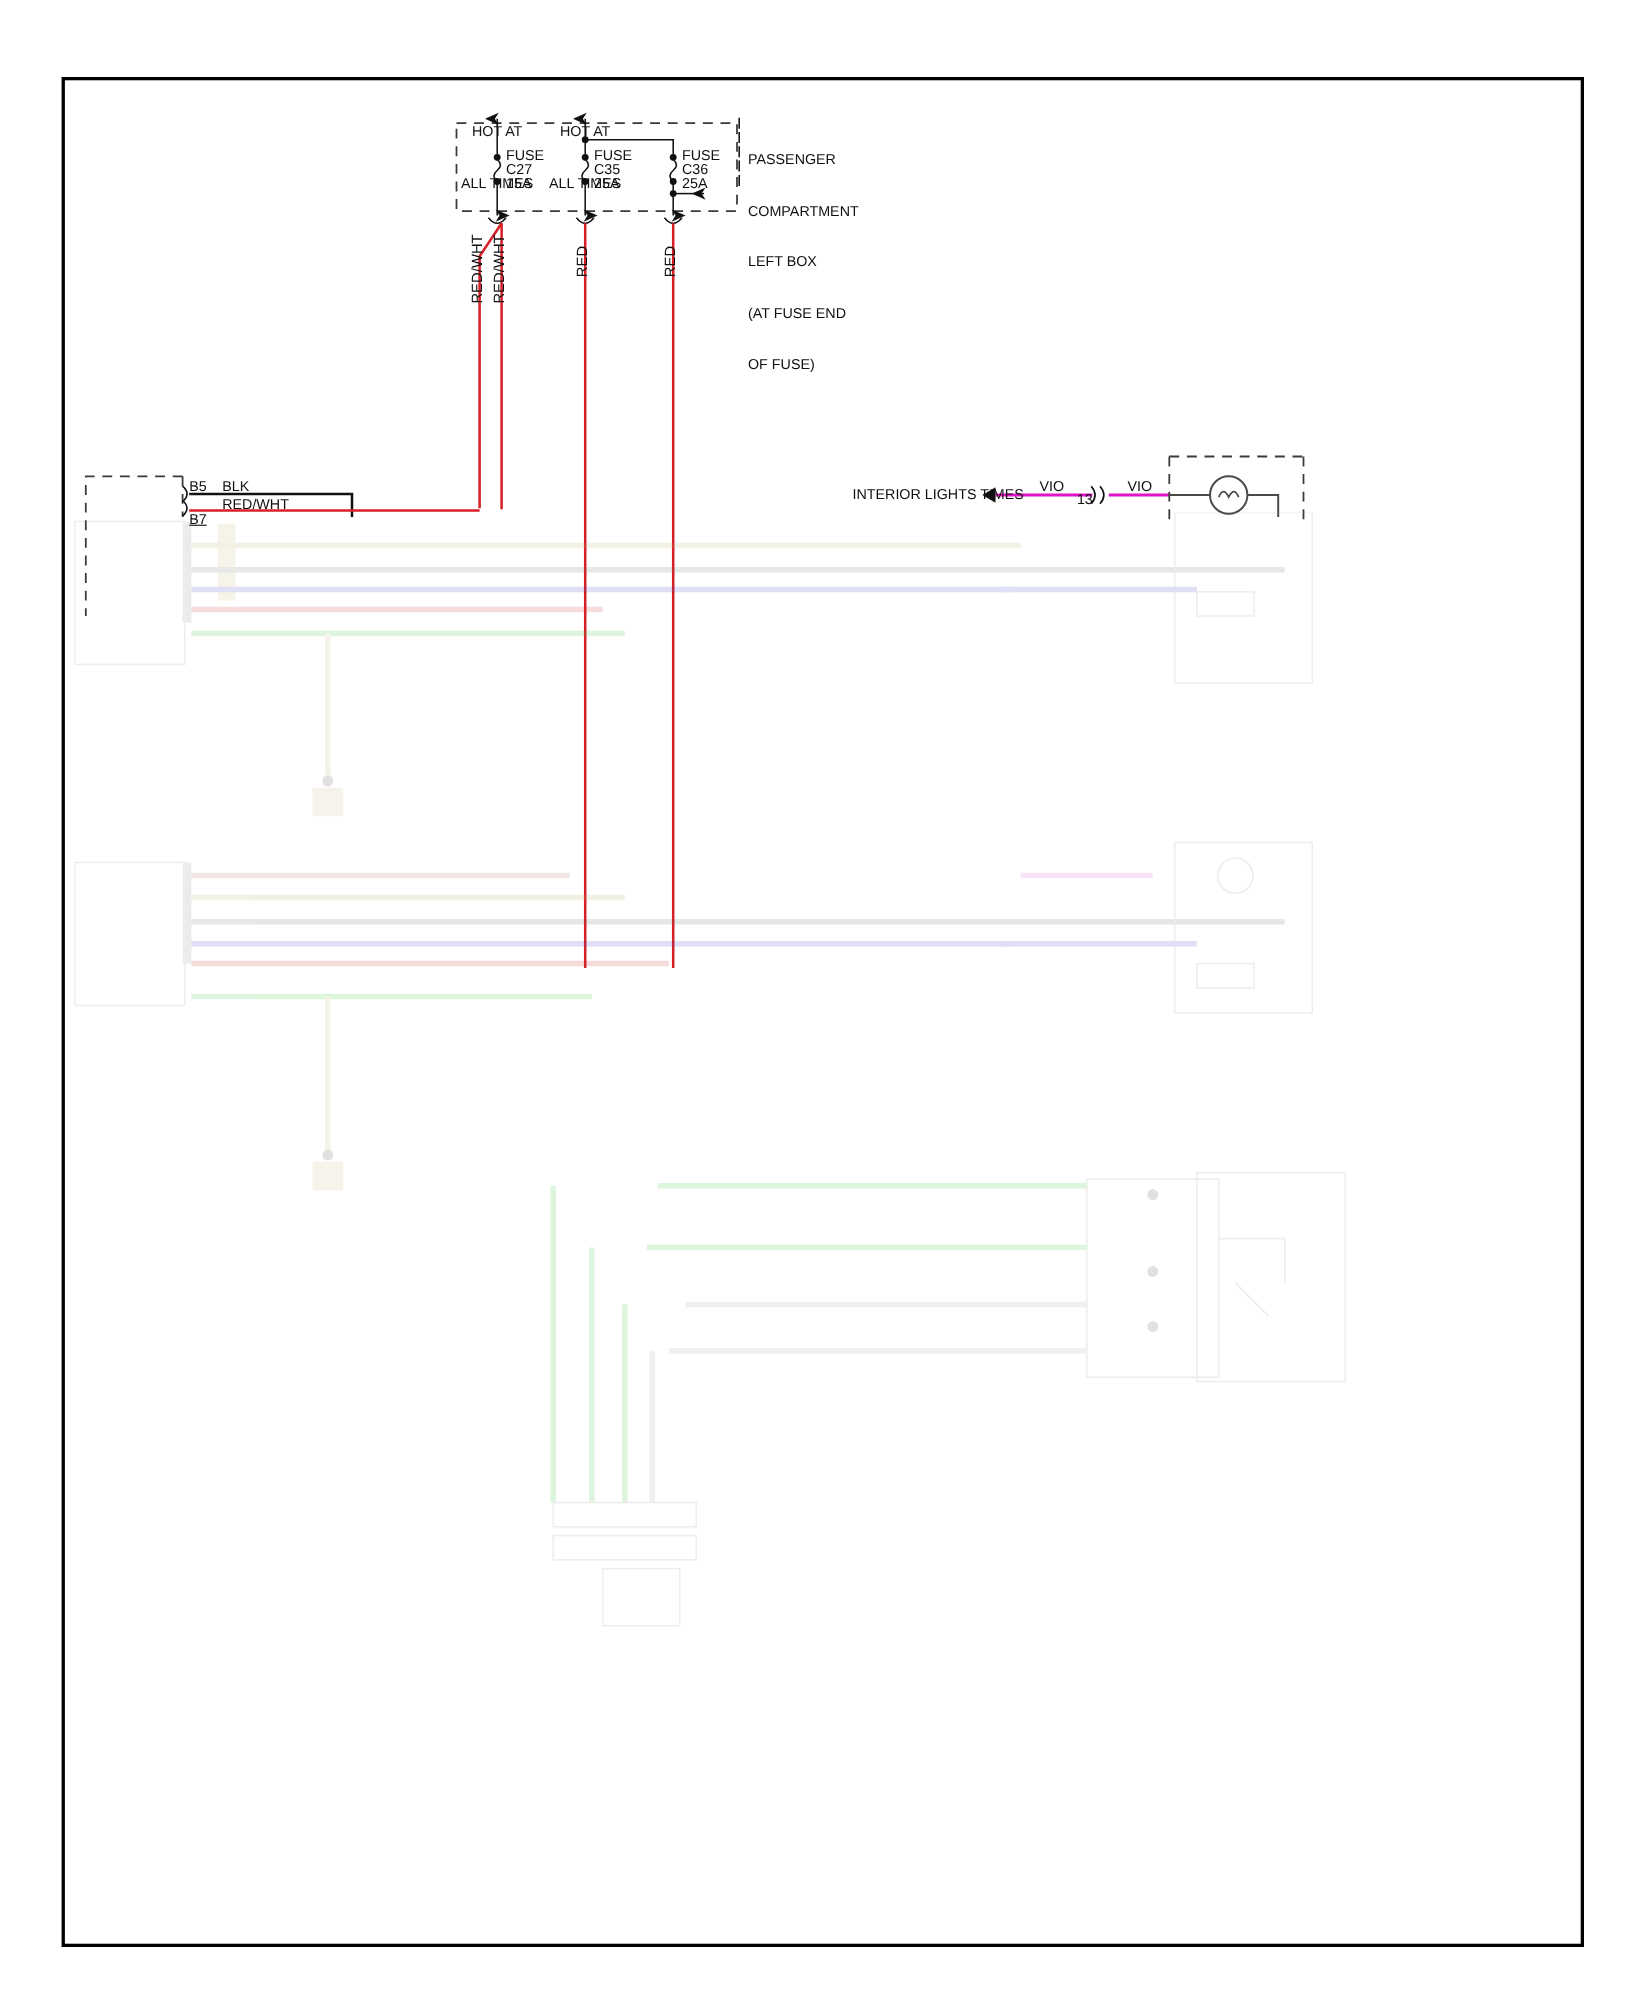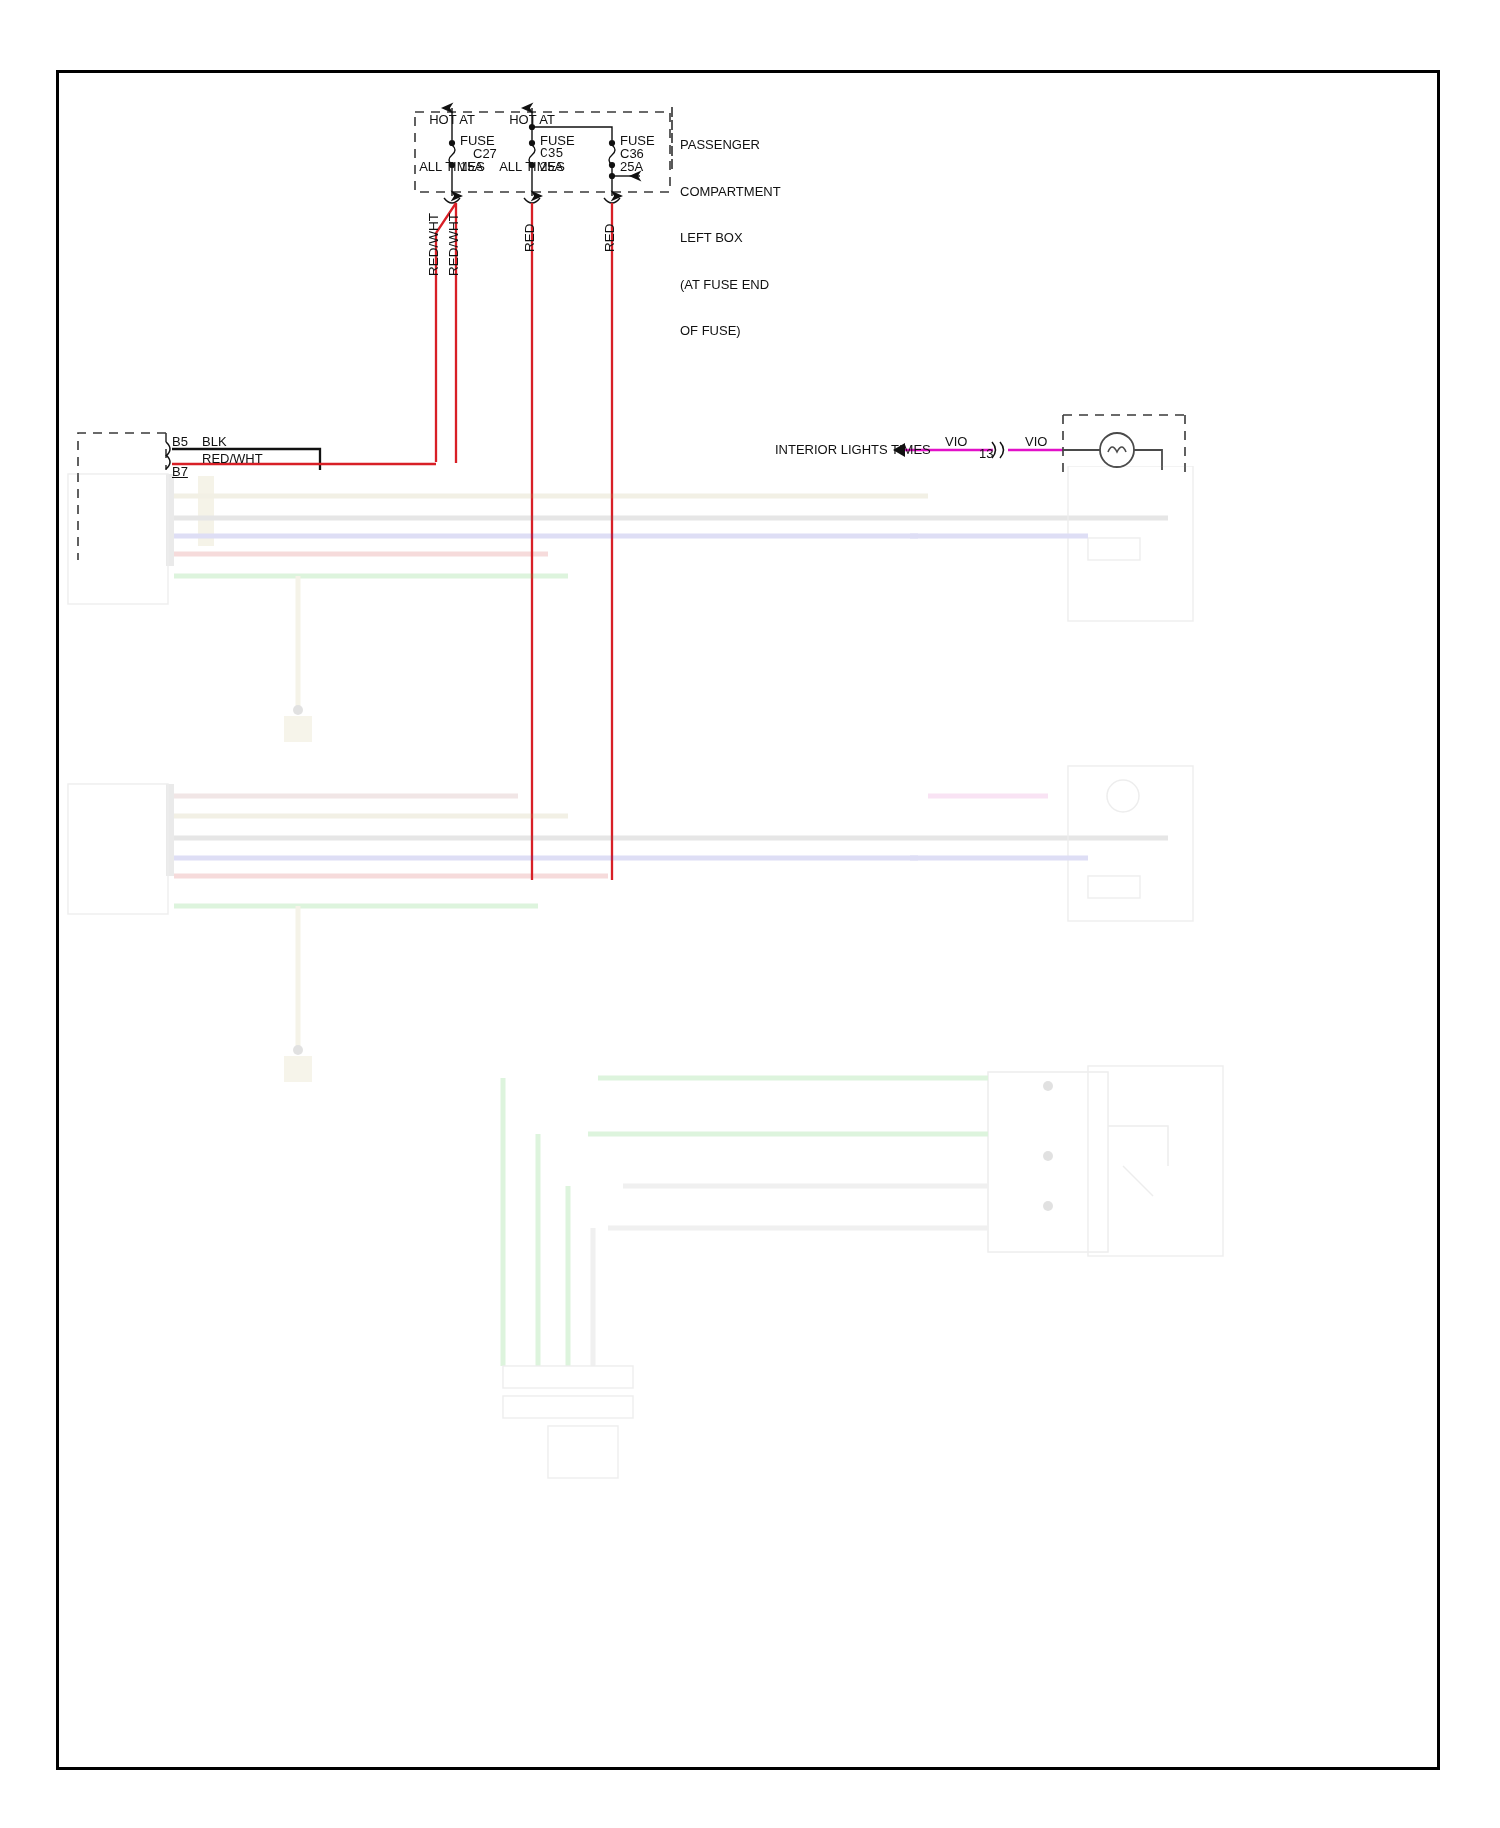--- a/index.html
+++ b/index.html
@@ -196,25 +196,25 @@
   <div>HOT AT</div>
   <div>ALL TIMES</div>
 </div>
 
 <div class="t c" style="left:484px;top:81px;width:96px;">
   <div>HOT AT</div>
   <div>ALL TIMES</div>
 </div>
 
 <div class="t" style="left:460px;top:133px;">FUSE</div>
-<div class="t" style="left:460px;top:146px;margin-left:13px;">C27</div>
+<div class="t" style="left:460px;top:146px;">C27</div>
 <div class="t" style="left:460px;top:159px;">15A</div>
 
 <div class="t" style="left:540px;top:133px;">FUSE</div>
-<div class="t" style="left:540px;top:146px;font-family:Liberation Mono, monospace;">C35</div>
+<div class="t" style="left:540px;top:146px;">C35</div>
 <div class="t" style="left:540px;top:159px;">25A</div>
 
 <div class="t" style="left:620px;top:133px;">FUSE</div>
 <div class="t" style="left:620px;top:146px;">C36</div>
 <div class="t" style="left:620px;top:159px;">25A</div>
 
 <div class="t" style="left:680px;top:106px;">
   <div>PASSENGER</div>
   <div>COMPARTMENT</div>
   <div>LEFT BOX</div>

